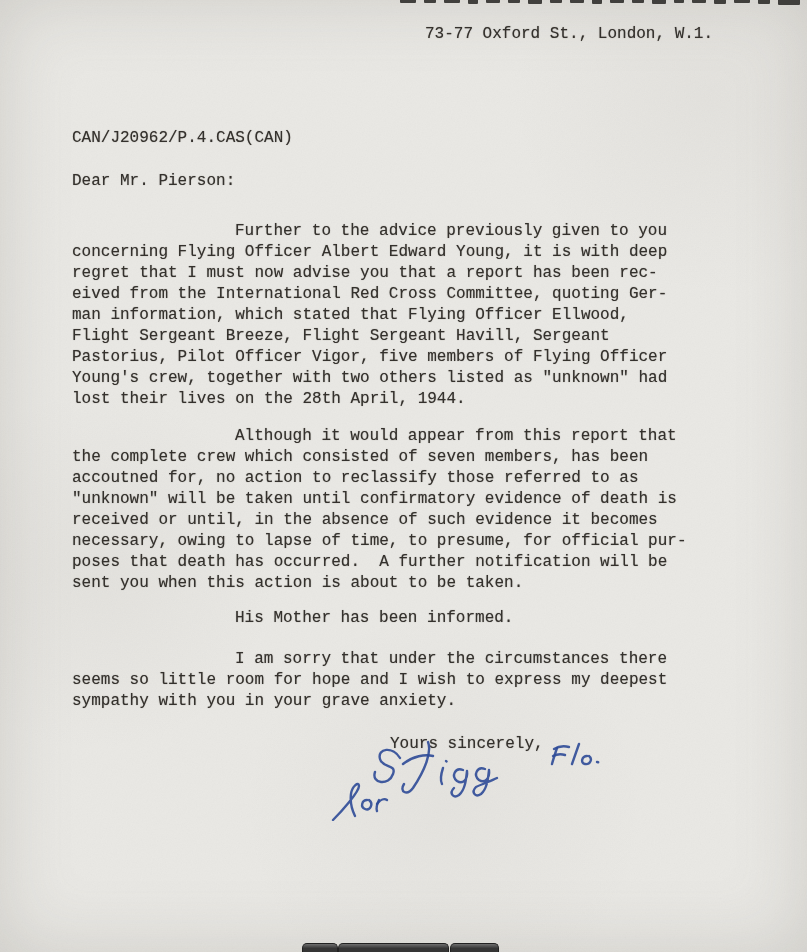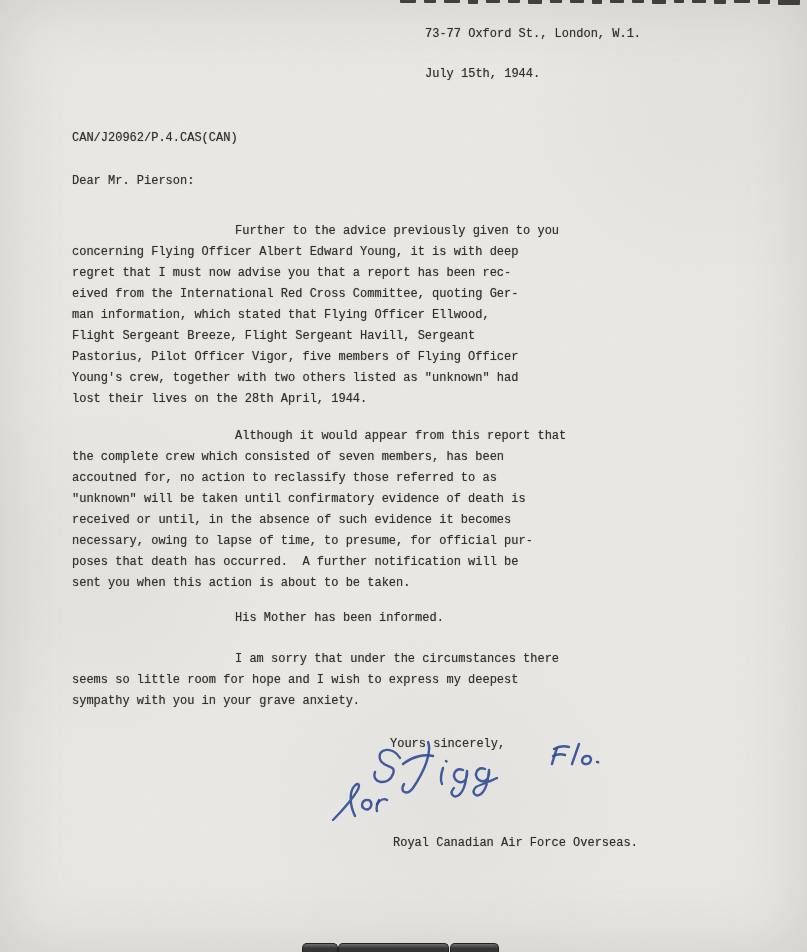--- a/index.html
+++ b/index.html
@@ -19,21 +19,21 @@
     color: #34312d;
   }
   .noise {
     position: absolute; inset: 0;
     width: 100%; height: 100%;
     opacity: 0.30;
     pointer-events: none;
   }
   .abs { position: absolute; }
   .tw {
-    font-size: 12px;
+    font-size: 16px;
     line-height: 21px;
     white-space: pre;
     color: #34312d;
     text-shadow: 0 0 1px rgba(62,56,48,0.55);
   }
   .para .line { white-space: pre; }
   .para .line:first-child { text-indent: 163px; }
   .block .line { white-space: pre; }
   
   #letterhead-cutoff { position: absolute; top: 0; left: 0; width: 100%; height: 6px; }
@@ -87,21 +87,20 @@
       <span class="mark" style="left: 652px; width: 14px; height: 4px;"></span>
       <span class="mark" style="left: 674px; width: 10px; height: 3px;"></span>
       <span class="mark" style="left: 692px; width: 14px; height: 3px;"></span>
       <span class="mark" style="left: 714px; width: 12px; height: 4px;"></span>
       <span class="mark" style="left: 734px; width: 16px; height: 3px;"></span>
       <span class="mark" style="left: 758px; width: 12px; height: 4px;"></span>
       <span class="mark" style="left: 778px; width: 22px; height: 5px;"></span>
     </div>
 
   <div class="abs tw" style="left:425px; top:24px;">73-77 Oxford St., London, W.1.</div>
-  <div class="abs tw" style="left:425px; top:64px;">July 15th, 1944.</div>
 
   <div class="abs tw" style="left:72px; top:128px;">CAN/J20962/P.4.CAS(CAN)</div>
 
   <div class="abs tw" style="left:72px; top:171px;">Dear Mr. Pierson:</div>
 
   <div class="abs tw para" style="left:72px; top:221px; width:660px;"><div class="line">Further to the advice previously given to you</div><div class="line">concerning Flying Officer Albert Edward Young, it is with deep</div><div class="line">regret that I must now advise you that a report has been rec-</div><div class="line">eived from the International Red Cross Committee, quoting Ger-</div><div class="line">man information, which stated that Flying Officer Ellwood,</div><div class="line">Flight Sergeant Breeze, Flight Sergeant Havill, Sergeant</div><div class="line">Pastorius, Pilot Officer Vigor, five members of Flying Officer</div><div class="line">Young's crew, together with two others listed as "unknown" had</div><div class="line">lost their lives on the 28th April, 1944.</div></div>
 
   <div class="abs tw para" style="left:72px; top:426px; width:660px;"><div class="line">Although it would appear from this report that</div><div class="line">the complete crew which consisted of seven members, has been</div><div class="line">accoutned for, no action to reclassify those referred to as</div><div class="line">"unknown" will be taken until confirmatory evidence of death is</div><div class="line">received or until, in the absence of such evidence it becomes</div><div class="line">necessary, owing to lapse of time, to presume, for official pur-</div><div class="line">poses that death has occurred.  A further notification will be</div><div class="line">sent you when this action is about to be taken.</div></div>
 
   <div class="abs tw para" style="left:72px; top:649px; width:660px;"><div class="line">I am sorry that under the circumstances there</div><div class="line">seems so little room for hope and I wish to express my deepest</div><div class="line">sympathy with you in your grave anxiety.</div></div>
@@ -130,21 +129,20 @@
     <path d="M254 8 L247 28" stroke="#2e4a97"></path>
     <path d="M262 20 C257 20 255 27 260 28 C265 29 268 23 264 20" stroke="#2e4a97"></path>
     <path d="M272 26 L273.2 26.2" stroke="#2e4a97"></path>
 
     <path d="M8 84 C16 76 34 56 34 50 C34 45 27 50 26 58 C25 66 27 74 30 80" stroke="#2e4a97"></path>
     <path d="M42 64 C37 64 35 71 40 73 C45 75 49 68 44 64" stroke="#2e4a97"></path>
     <path d="M54 64 C52 68 51 72 52 75" stroke="#2e4a97"></path>
     <path d="M52 68 C55 64 59 62 62 64" stroke="#2e4a97"></path>
   </svg>
 
-  <div class="abs tw" style="left:393px; top:833px;">Royal Canadian Air Force Overseas.</div>
 
 
   <div id="viewer-buttons">
       <div class="viewer-btn" style="left: 302px; width: 34px;"></div>
       <div class="viewer-btn" style="left: 338px; width: 109px;"></div>
       <div class="viewer-btn" style="left: 450px; width: 47px;"></div>
     </div>
 
 </div>
 

